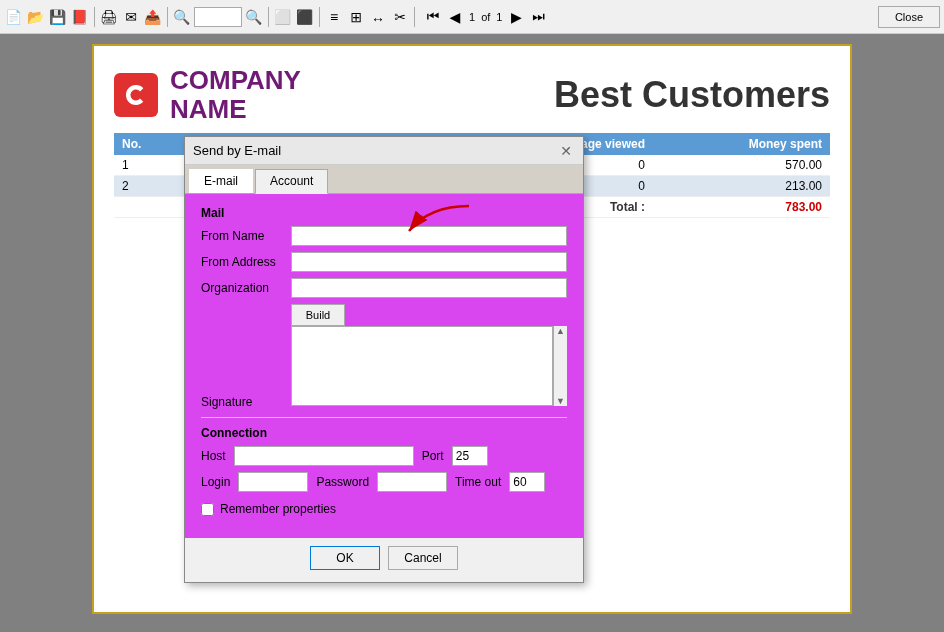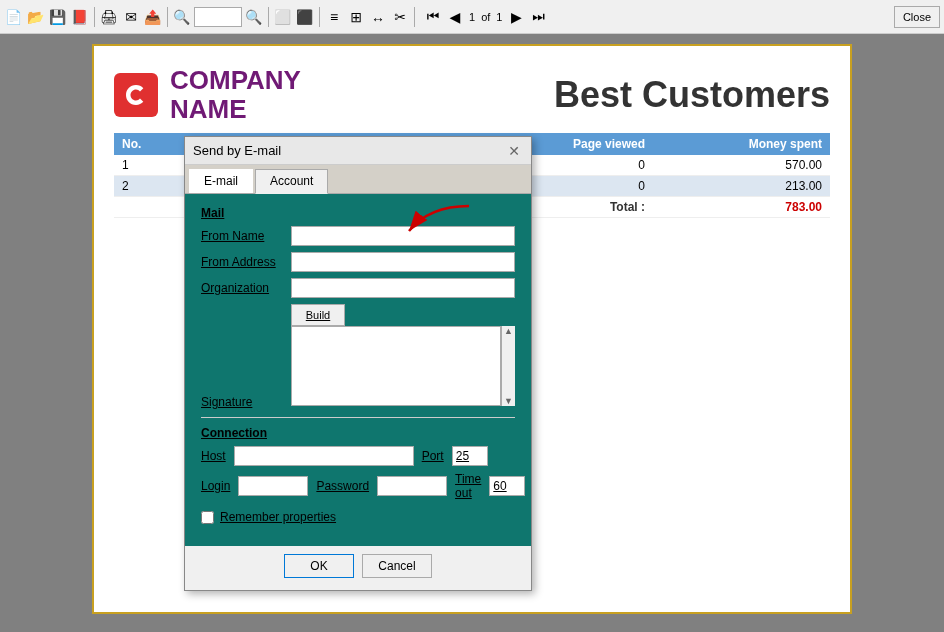--- a/index.html
+++ b/index.html
@@ -40,21 +40,21 @@
     }
     .zoom-input {
       width: 48px;
       height: 20px;
       border: 1px solid #aaa;
       text-align: center;
       font-size: 11px;
     }
     .toolbar-btn {
       height: 22px;
-      padding: 0 8px;
+      padding: 0 16px;
       background: #f0f0f0;
       border: 1px solid #aaa;
       cursor: pointer;
       font-size: 11px;
     }
     .page-nav {
       display: flex;
       align-items: center;
       gap: 2px;
       margin-left: 4px;
@@ -152,21 +152,21 @@
       top: 0; left: 0; right: 0; bottom: 0;
       display: flex;
       align-items: flex-start;
       justify-content: flex-start;
       padding-top: 90px;
       padding-left: 90px;
     }
 
     
     .dialog {
-      width: 348px;
+      width: 400px;
       background: #f0f0f0;
       border: 1px solid #888;
       box-shadow: 3px 3px 8px rgba(0,0,0,0.3);
     }
     .dialog-titlebar {
       height: 28px;
       background: #e8e8e8;
       border-bottom: 1px solid #ccc;
       display: flex;
       align-items: center;
@@ -207,22 +207,21 @@
     .tab.active {
       background: #f0f0f0;
       border: 1px solid #aaa;
       border-bottom: 1px solid #f0f0f0;
       margin-bottom: -1px;
     }
 
     
     .dialog-body {
       padding: 12px 16px;
-      background: #0f766e;
-      text-decoration: underline;
+      background: #d946ef;
     }
     .section-label {
       font-weight: bold;
       margin-bottom: 6px;
       font-size: 12px;
     }
     .form-row {
       display: flex;
       align-items: center;
       margin-bottom: 6px;

